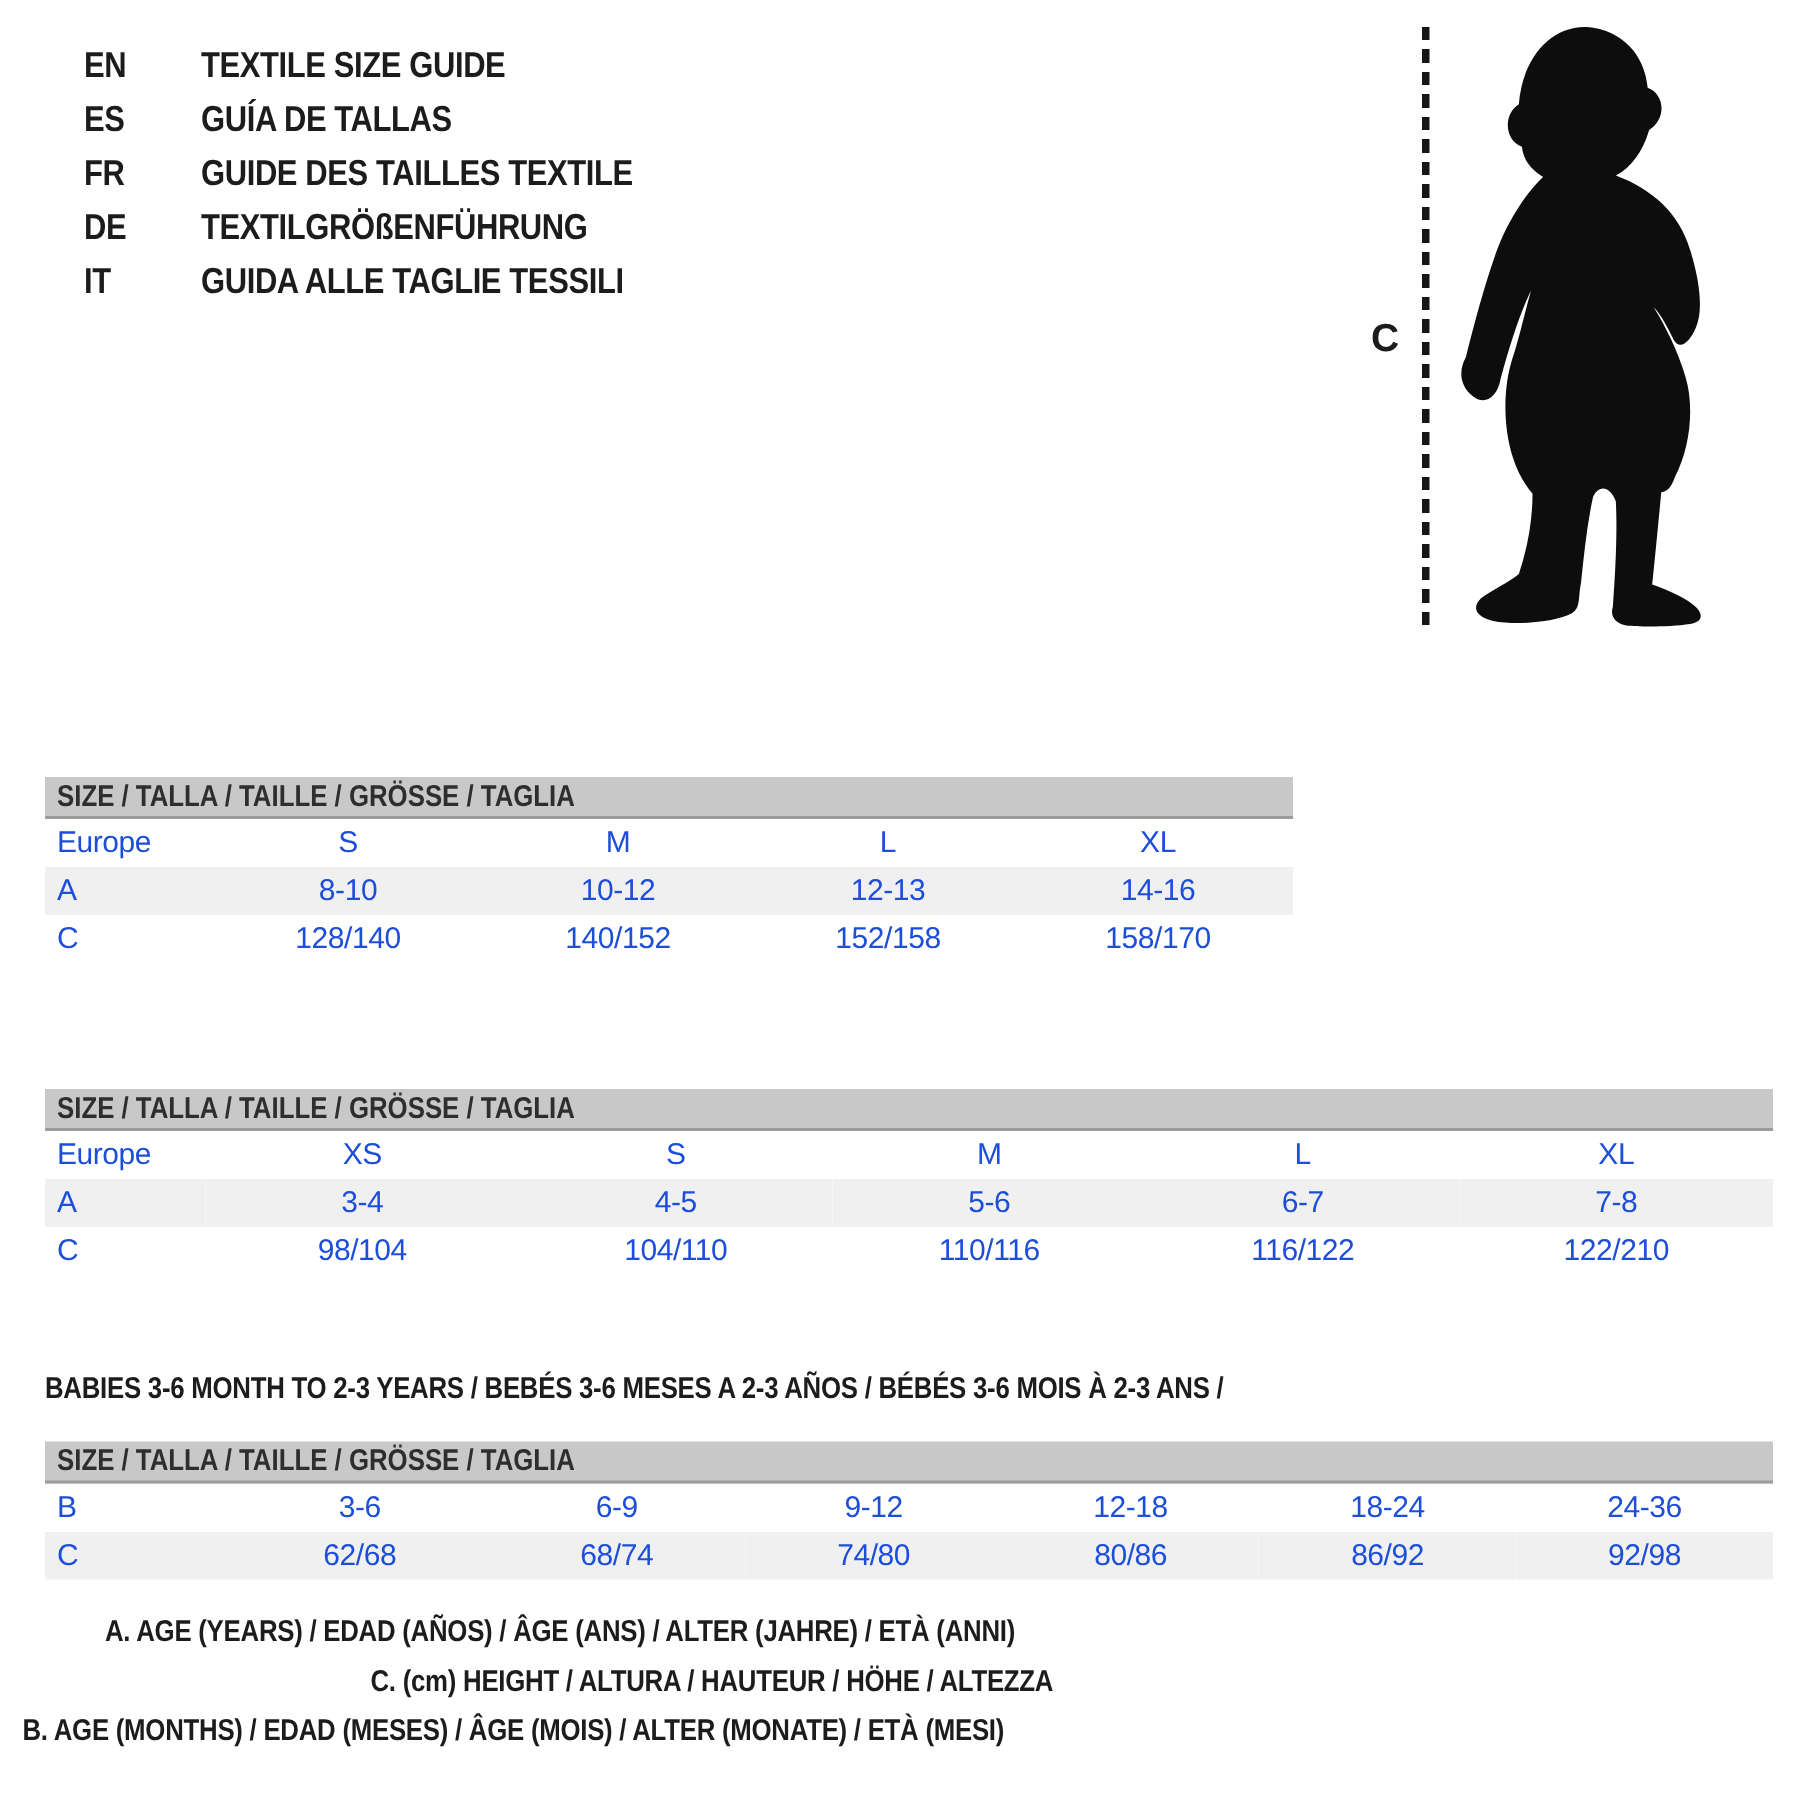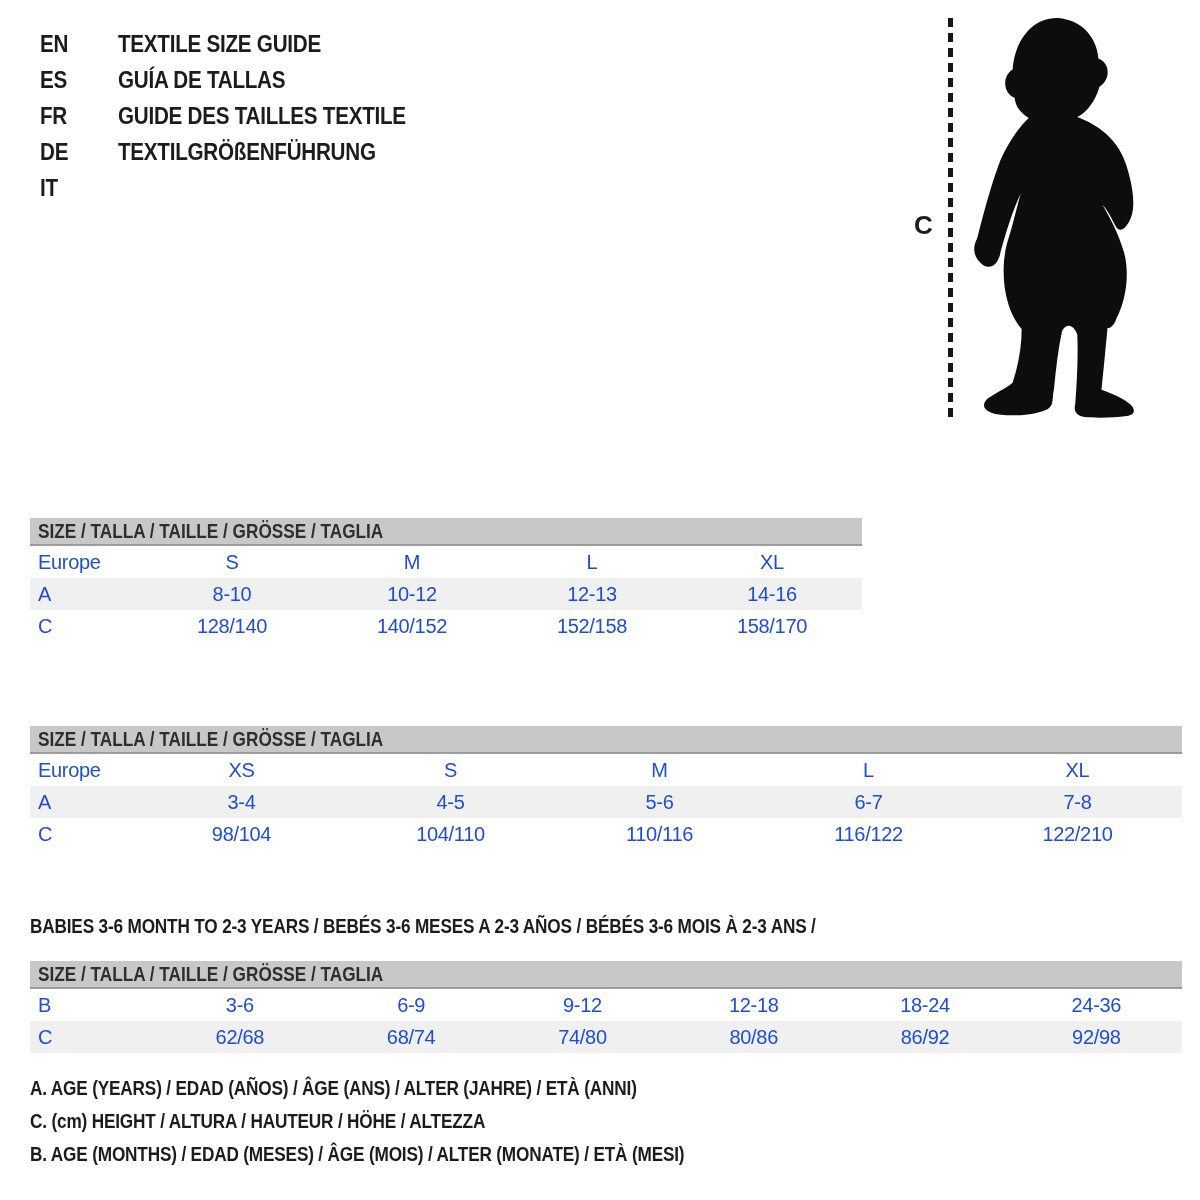--- a/index.html
+++ b/index.html
@@ -5,21 +5,21 @@
   html,body { margin:0; padding:0; background:#fff; }
   .canvas {
     position:relative; width:1200px; height:1200px; background:#ffffff;
     font-family:"Liberation Sans", sans-serif; color:#1c1c1c; overflow:hidden;
   }
   
   .cond { display:inline-block; transform:scaleX(0.86); transform-origin:0 50%; white-space:nowrap; }
 
   
   .lang { position:absolute; left:40px; top:26px; }
-  .lang-row { display:flex; height:36px; line-height:36px; font-size:24px; font-weight:bold; letter-spacing:-0.3px; }
+  .lang-row { display:flex; height:36px; line-height:36px; font-size:24px; font-weight:bold; letter-spacing:-0.3px;margin-left:16px; }
   .lang-code { width:78px; flex:0 0 78px; }
 
   
   .dash-line {
     position:absolute; left:948px; top:18px; width:5px; height:402px;
     background:repeating-linear-gradient(to bottom, #161616 0 9px, transparent 9px 15px);
   }
   .fig-label { position:absolute; left:914px; top:210px; font-size:26px; font-weight:bold; }
   .baby { position:absolute; left:966px; top:14px; }
 
@@ -37,21 +37,21 @@
   .bar {
     height:28px; line-height:26px; background:#c8c8c8; border-bottom:2px solid #9c9c9c;
     padding-left:8px; box-sizing:border-box; font-size:20px; font-weight:bold; color:#2e2e2e;
   }
   table { width:100%; border-collapse:collapse; table-layout:fixed; }
   td { height:32px; padding:0; font-size:20px; letter-spacing:-0.3px; color:#1d4ed8; text-align:center; overflow:hidden; }
   td.lbl { text-align:left; padding-left:8px; }
   tr.shade { background:#f0f0f0; }
 
   
-  .legend { position:absolute; left:30px; top:1072px; font-size:20px; font-weight:bold; line-height:33px; letter-spacing:-0.2px; }
+  .legend { position:absolute; left:15px; top:1072px; font-size:20px; font-weight:bold; line-height:33px; letter-spacing:-0.2px;text-align:right; }
 </style>
 </head>
 <body>
 
 <div class="canvas">
 
   <div class="lang">
     <div class="lang-row">
       <span class="lang-code"><span class="cond">EN</span></span>
       <span><span class="cond">TEXTILE SIZE GUIDE</span></span>
@@ -63,20 +63,21 @@
     <div class="lang-row">
       <span class="lang-code"><span class="cond">FR</span></span>
       <span><span class="cond">GUIDE DES TAILLES TEXTILE</span></span>
     </div>
     <div class="lang-row">
       <span class="lang-code"><span class="cond">DE</span></span>
       <span><span class="cond">TEXTILGRÖßENFÜHRUNG</span></span>
     </div>
     <div class="lang-row">
       <span class="lang-code"><span class="cond">IT</span></span>
+      <span><span class="cond">GUIDA ALLE TAGLIE TESSILI</span></span>
     </div>
   </div>
 
   <div class="dash-line"></div>
   <div class="fig-label">C</div>
   <svg class="baby" width="178" height="406" viewBox="0 0 172 402" xmlns="http://www.w3.org/2000/svg" aria-hidden="true">
     <path fill="#0d0d0d" d="
       M89,4
       C112,6 127,22 129,44
       C140,48 142,64 130,72

